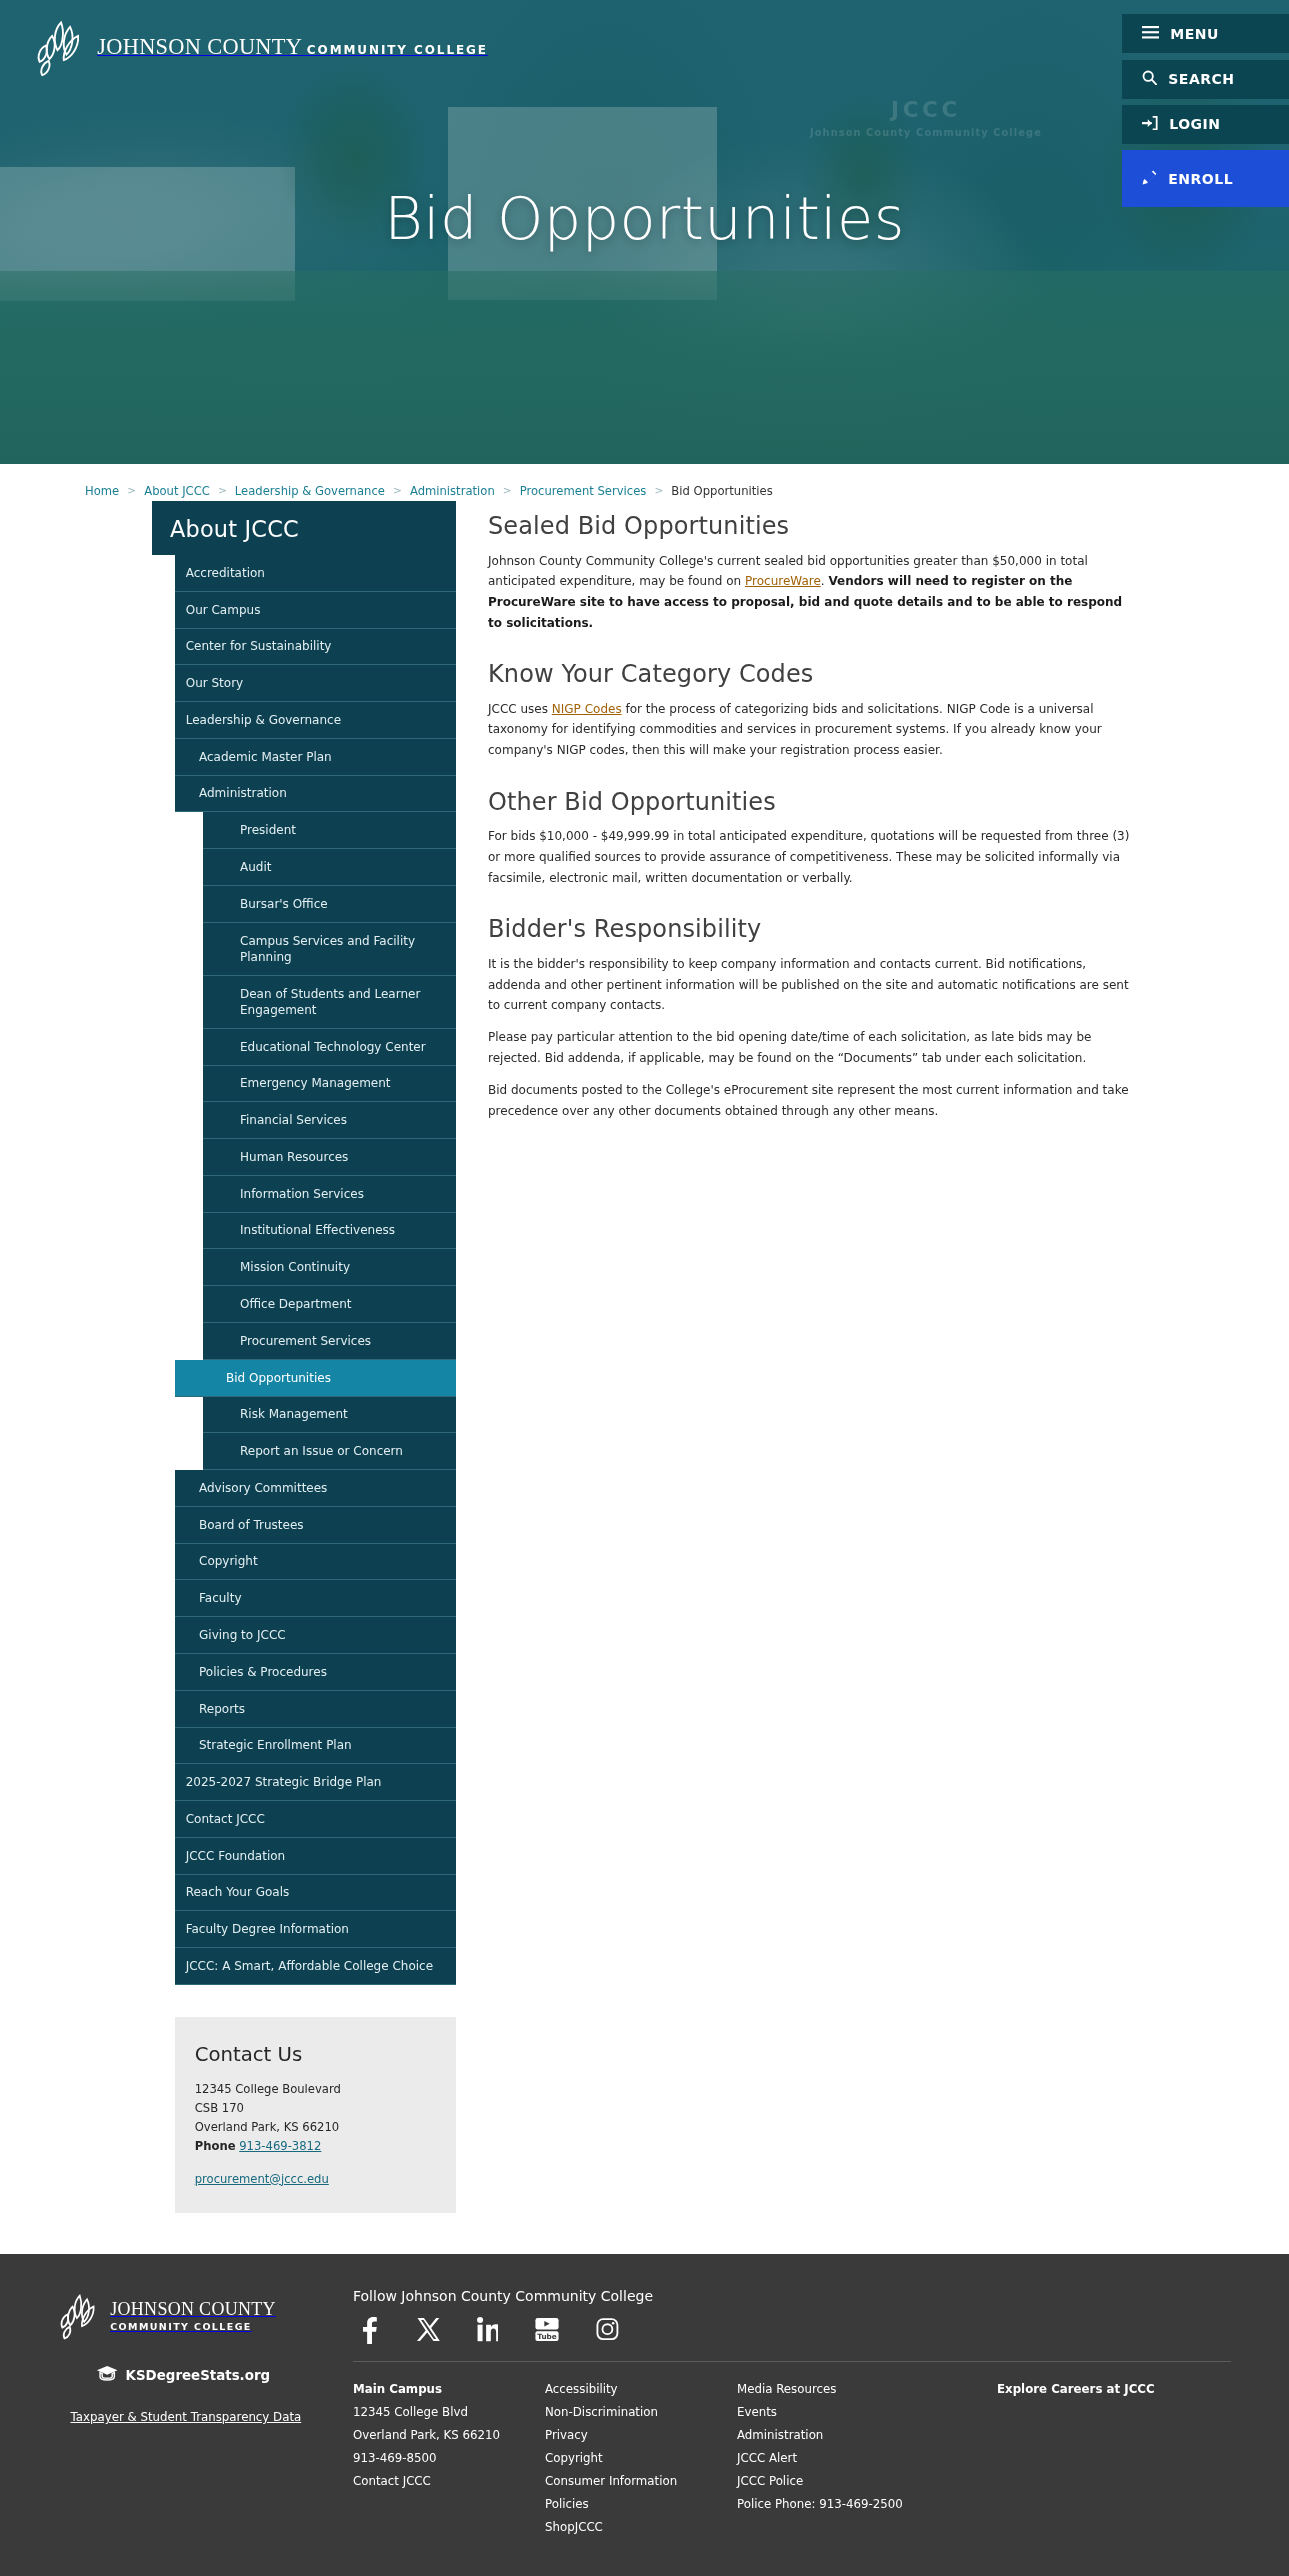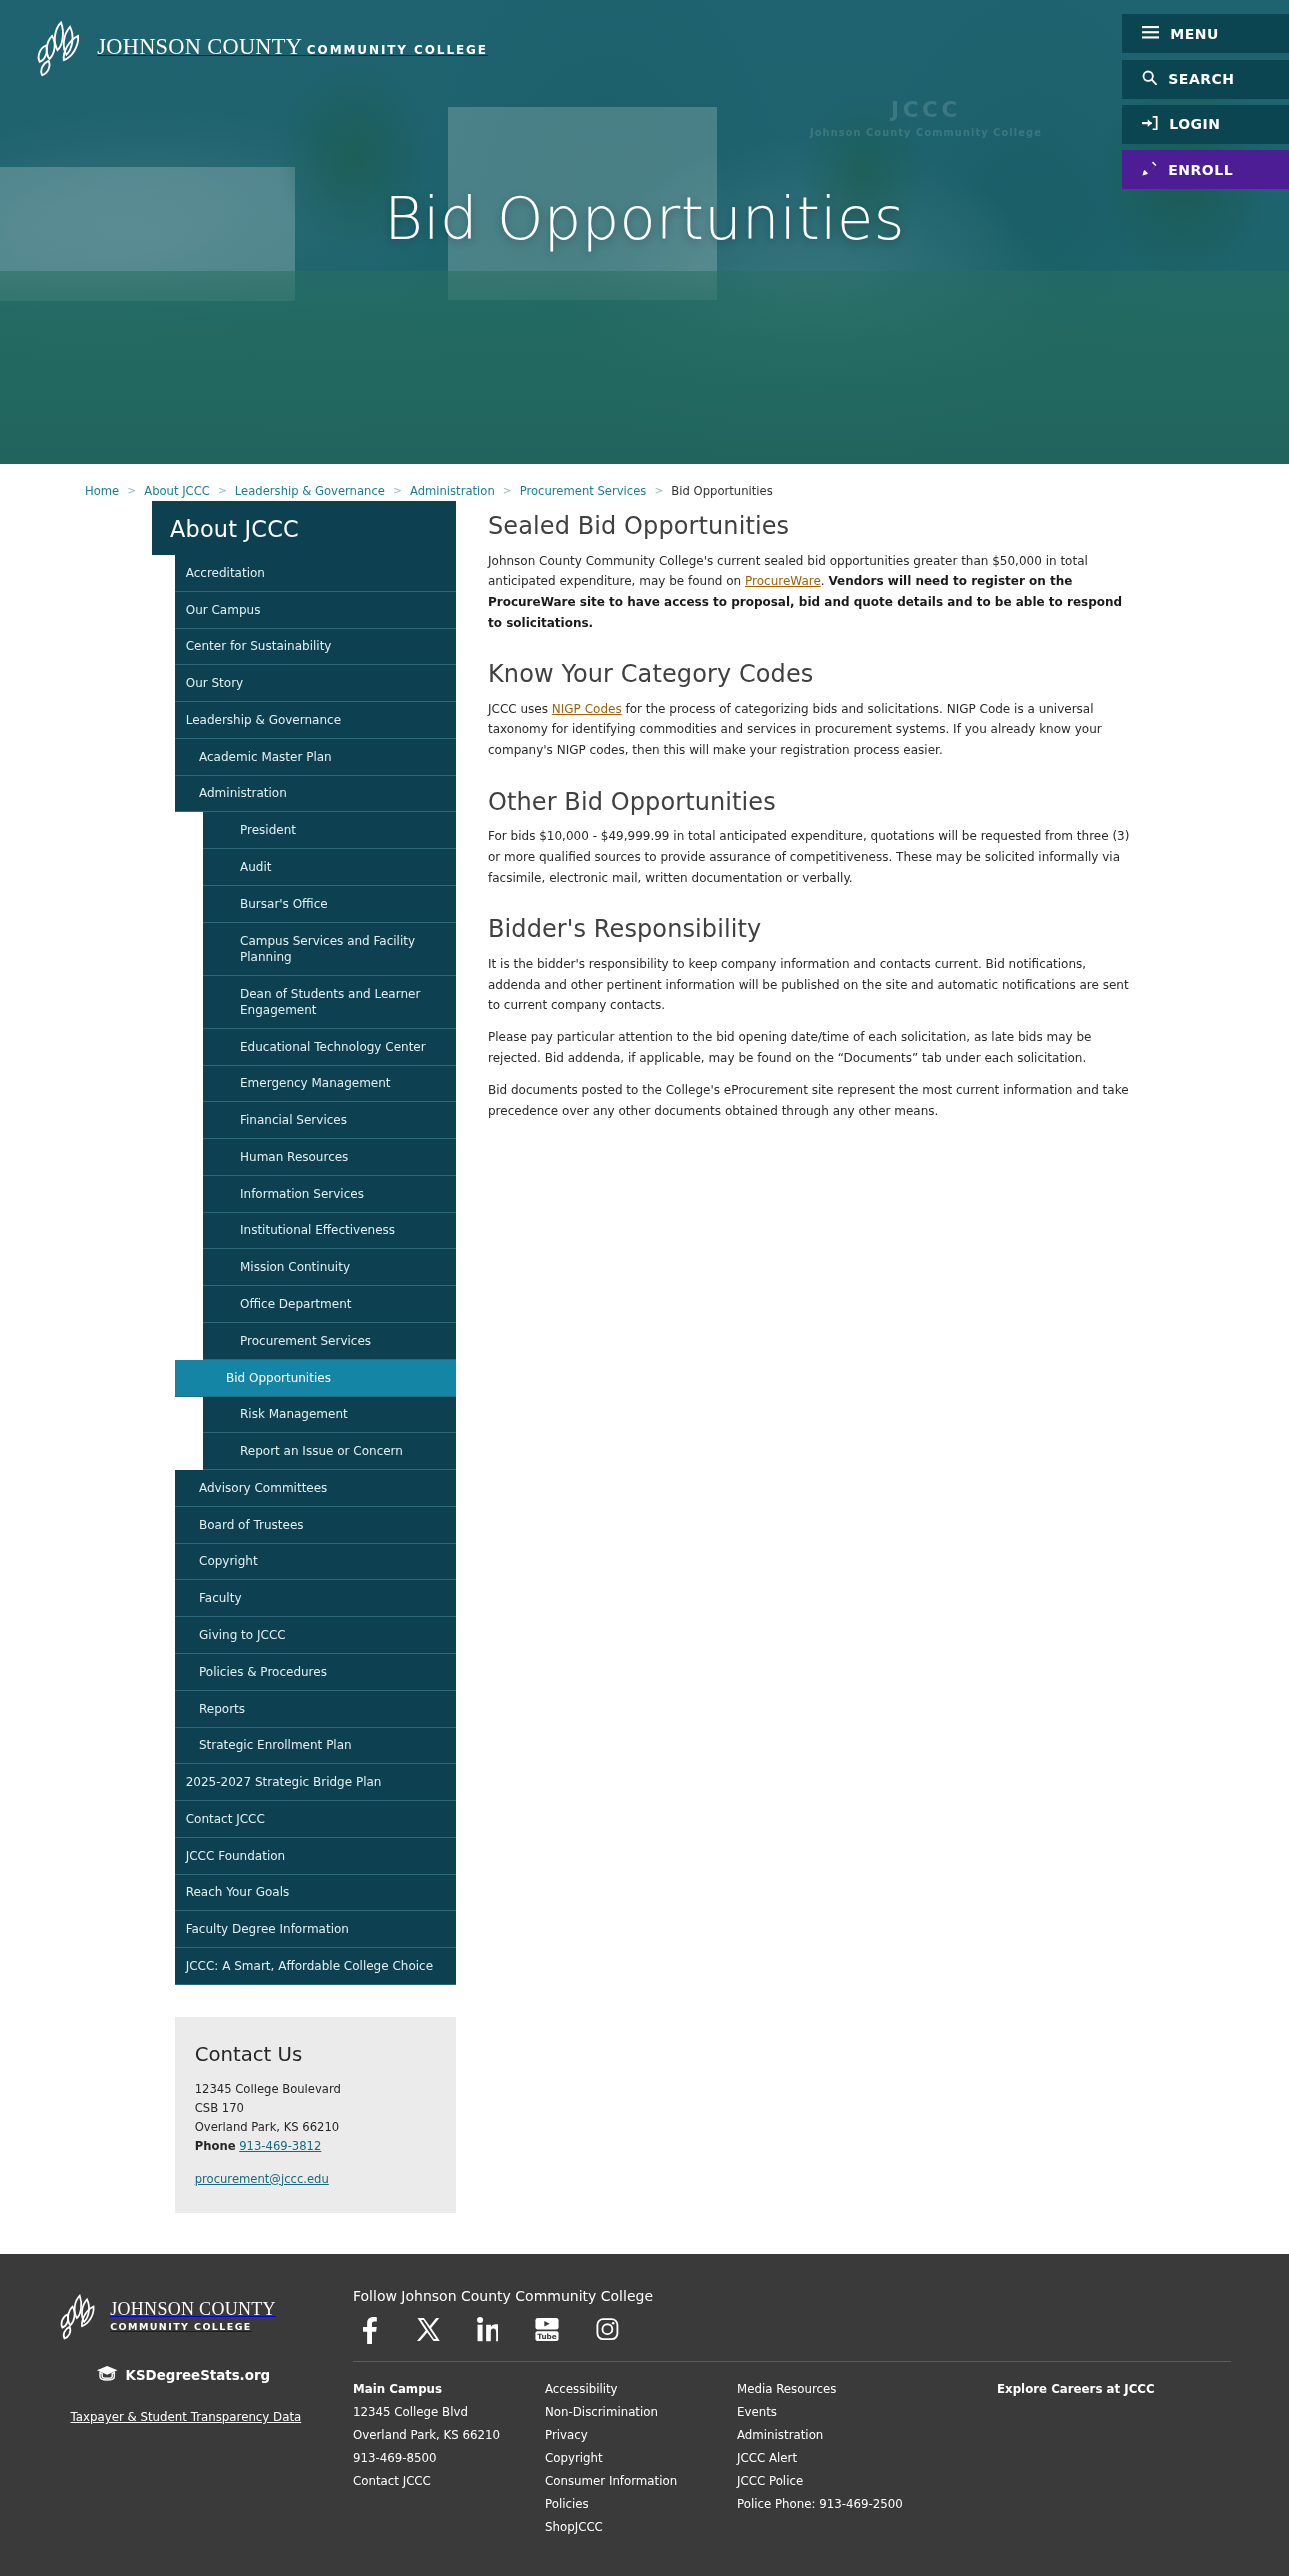--- a/index.html
+++ b/index.html
@@ -93,21 +93,21 @@
   .utilnav { position: absolute; right: 0; top: 14.3px; width: 167px; z-index: 10; }
   .utilnav-btn {
     display: flex; align-items: center; gap: 11.6px;
     height: 39px; padding-left: 19.7px;
     color: #fff; font-size: 14px; font-weight: bold; letter-spacing: 0.5px;
     background: #0c4552;
     margin-bottom: 6.3px;
     cursor: pointer;
   }
   .utilnav-btn:last-child { margin-bottom: 0; }
-  .utilnav-btn.enroll { background: #4c1d95; height: 39px; }
+  .utilnav-btn.enroll { background: #1d4ed8; height: 57px; }
   .utilnav-btn svg { flex: none; }
 
   
   .crumbwrap { width: 1155px; padding: 19.7px 0 3.6px 0; background:#fff; }
   .crumbs {
     width: 985px; margin: 0 auto;
     font-size: 11.6px; color: #333;
     display: flex; align-items: center; flex-wrap: wrap;
   }
   .crumbs a { color: #1a7f93; text-decoration: none; }

